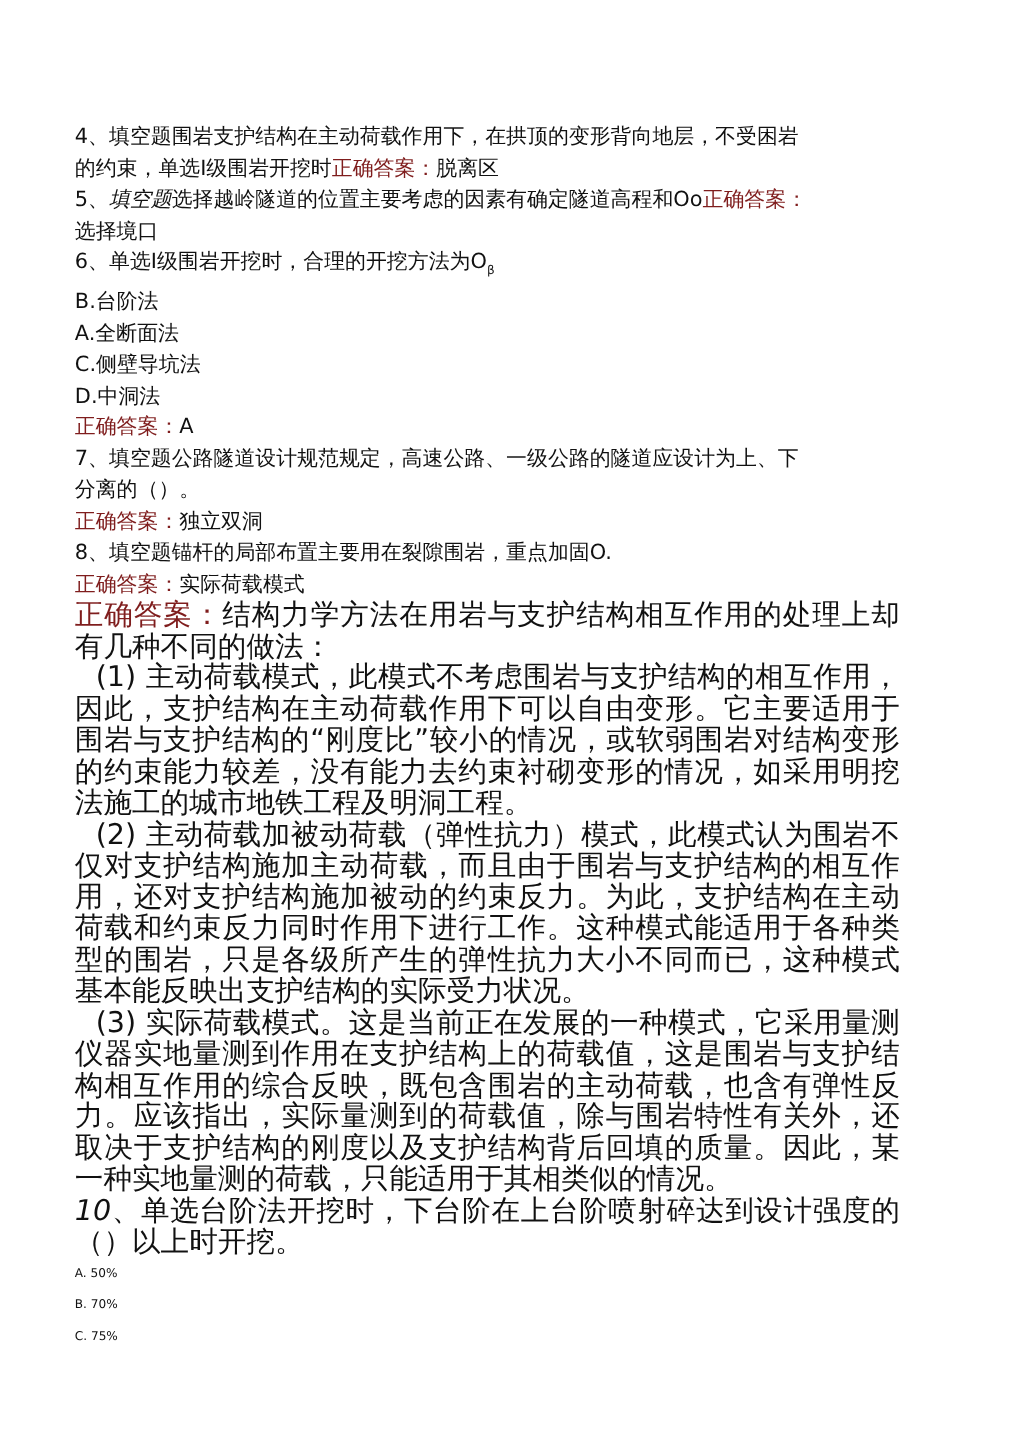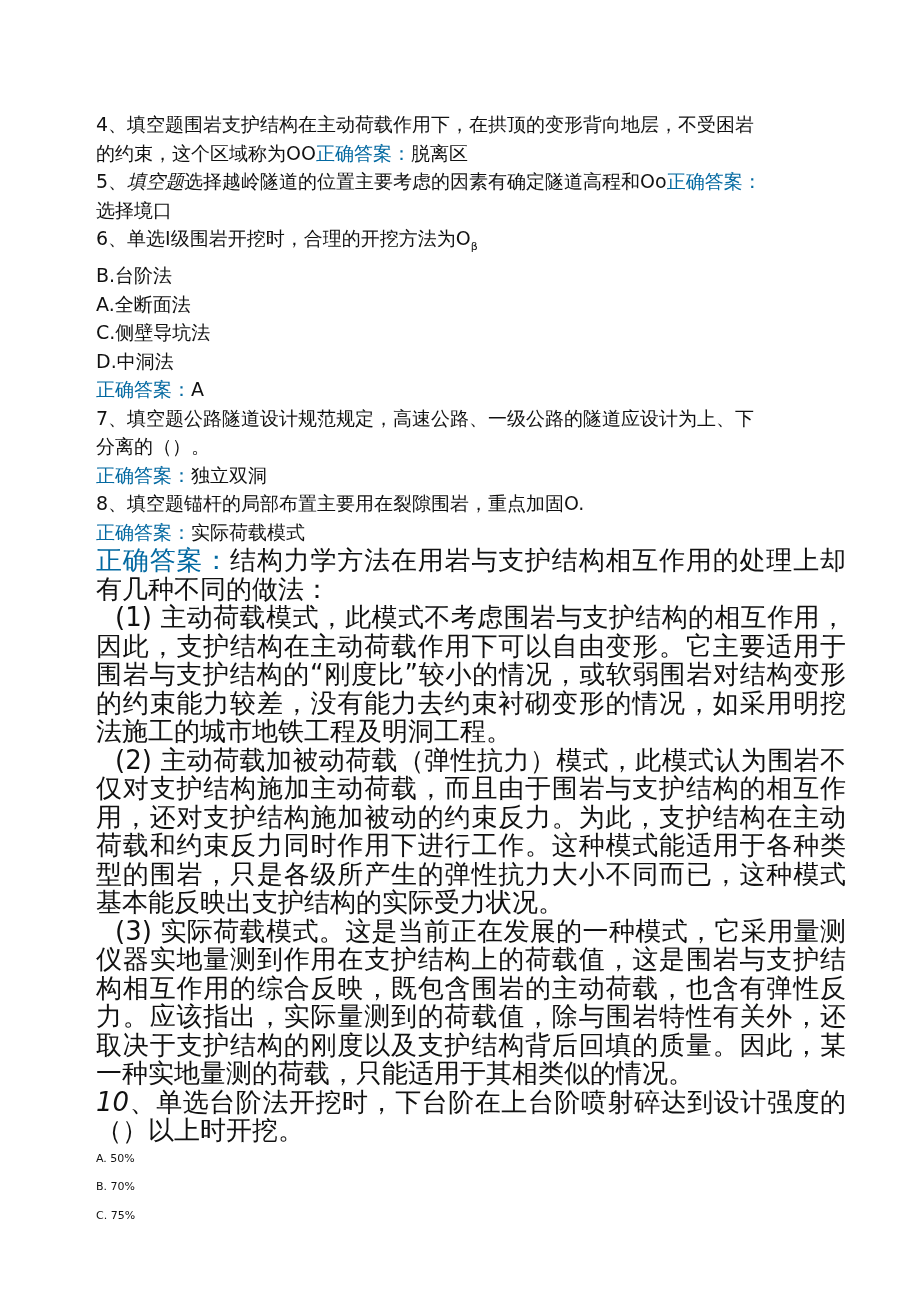--- a/index.html
+++ b/index.html
@@ -1,33 +1,33 @@
 <!DOCTYPE html>
 <html><head>
 <meta charset="utf-8">
 <style>
   html, body { margin: 0; padding: 0; background: #ffffff; }
   body { width: 920px; height: 1301px; position: relative; overflow: hidden;
          font-family: "DejaVu Sans", "Liberation Sans", sans-serif; color: #111; }
-  .page { position: absolute; left: 96px; top: 110px; width: 750px; }
+  .page { position: absolute; left: 68px; top: 110px; width: 750px; }
   .line { font-size: 19px; line-height: 28.5px; white-space: nowrap; }
-  .ans { color: #0369a1; }
+  .ans { color: #7f1d1d; }
   .ital { font-style: italic; }
   .indent { text-indent: 19px; }
   .opt { font-size: 11px; line-height: 28.5px; }
   .para { font-size: 26px; line-height: 28.5px; text-align: justify; }
 </style>
 </head>
 <body>
 
 <div class="page">
 
   <div class="line">4、填空题围岩支护结构在主动荷载作用下，在拱顶的变形背向地层，不受困岩</div>
   <div class="line">
-    <span>的约束，这个区域称为OO</span><span class="ans">正确答案：</span><span>脱离区</span>
+    <span>的约束，单选I级围岩开挖时</span><span class="ans">正确答案：</span><span>脱离区</span>
   </div>
 
   <div class="line">
     <span>5、</span><span class="ital">填空题</span><span>选择越岭隧道的位置主要考虑的因素有确定隧道高程和Oo</span><span class="ans">正确答案：</span>
   </div>
   <div class="line">选择境口</div>
 
   <div class="line">
     <span>6、单选I级围岩开挖时，合理的开挖方法为O</span><sub style="font-size:11px">β</sub>
   </div>

